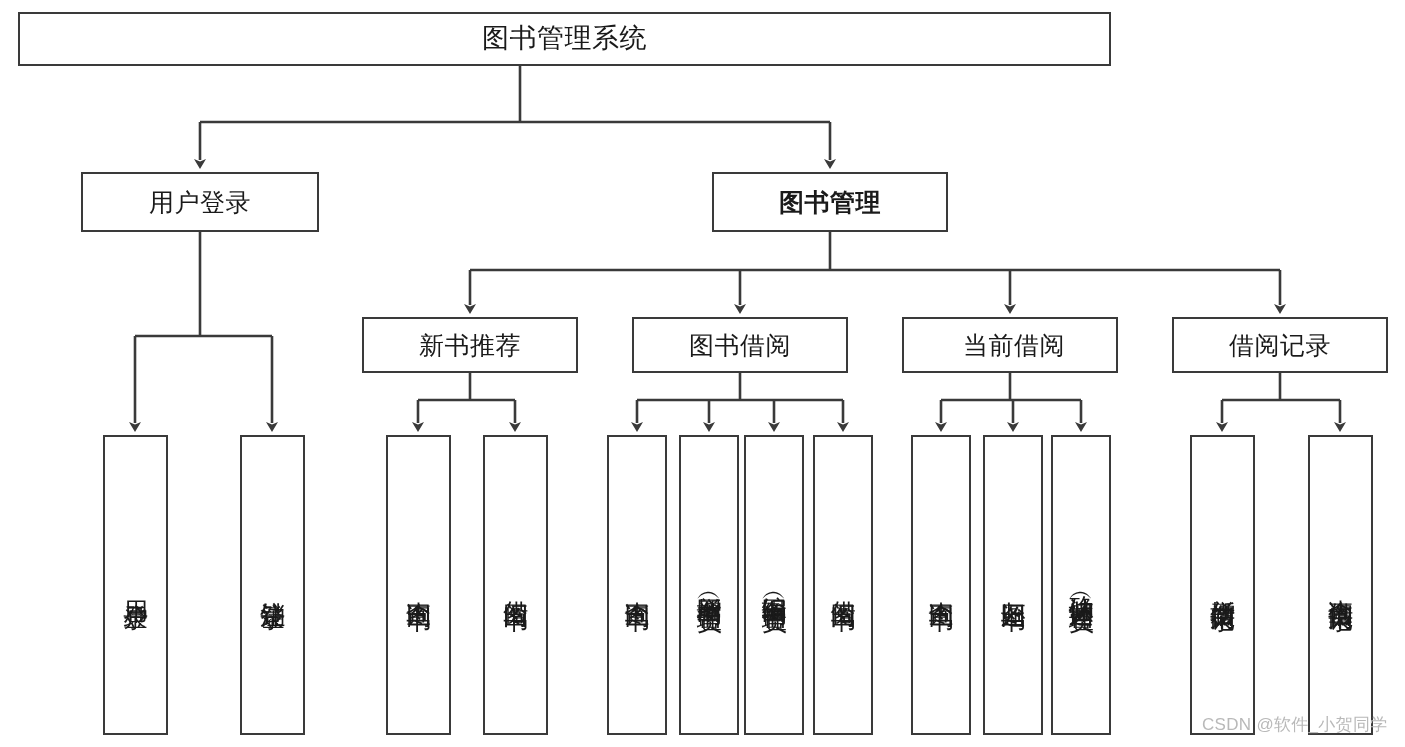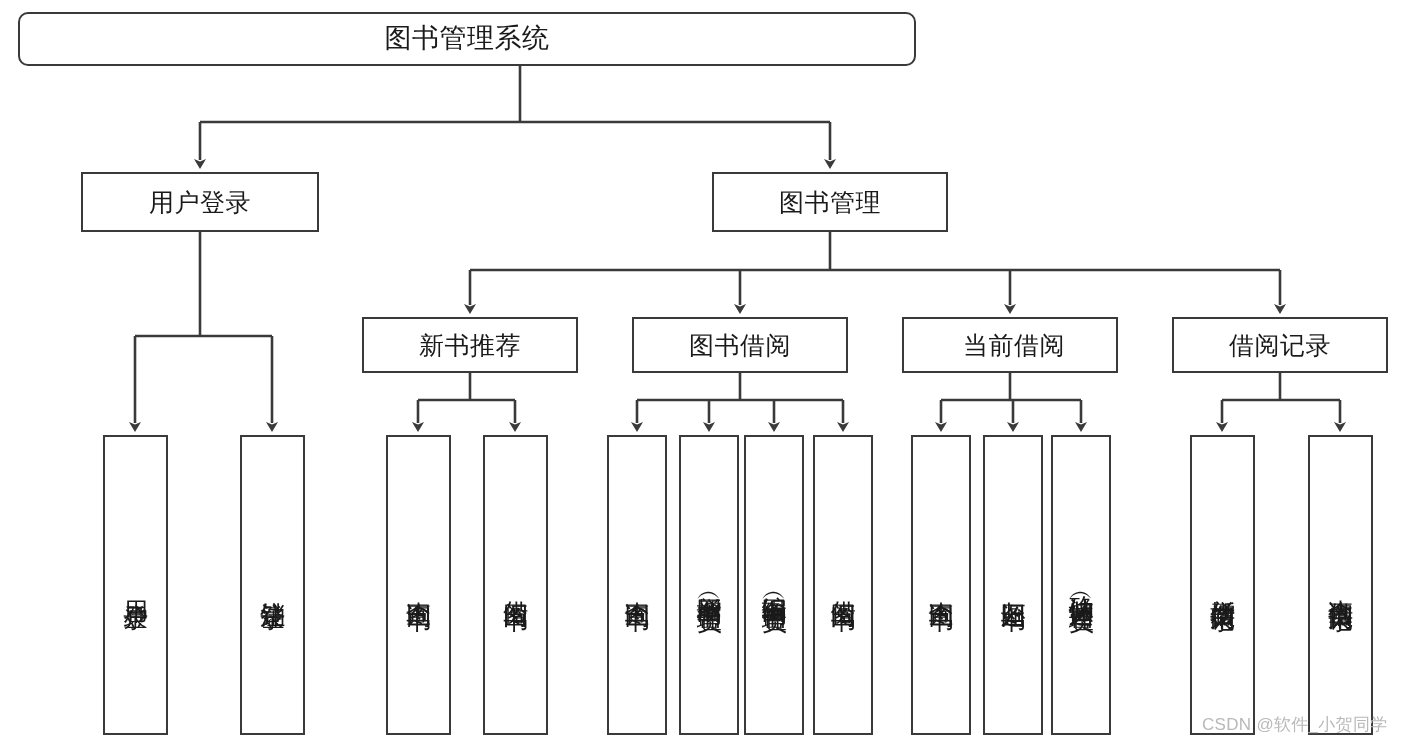--- a/index.html
+++ b/index.html
@@ -114,28 +114,28 @@
       <path d="M1013,400 L1013,423" marker-end="url(#arrow)"></path>
       <path d="M1081,400 L1081,423" marker-end="url(#arrow)"></path>
 
       <path d="M1280,373 L1280,400"></path>
       <path d="M1222,400 L1340,400"></path>
       <path d="M1222,400 L1222,423" marker-end="url(#arrow)"></path>
       <path d="M1340,400 L1340,423" marker-end="url(#arrow)"></path>
     </g>
   </svg>
 
-  <div class="node-box" id="node-root" style="left: 18px; top: 12px; width: 898px; height: 54px; border-radius: 10px;">
+  <div class="node-box" id="node-root" style="left: 18px; top: 12px; width: 1093px; height: 54px;">
     <span class="node-label-h root-label">图书管理系统</span>
   </div>
 
   <div class="node-box" id="node-l2-0" style="left: 81px; top: 172px; width: 238px; height: 60px;">
     <span class="node-label-h">用户登录</span>
   </div>
-  <div class="node-box" id="node-l2-1" style="left: 712px; top: 172px; width: 236px; height: 60px;">
+  <div class="node-box" id="node-l2-1" style="left: 712px; top: 172px; width: 236px; height: 60px; font-weight: bold;">
     <span class="node-label-h">图书管理</span>
   </div>
 
   <div class="node-box" id="node-l3-0" style="left: 362px; top: 317px; width: 216px; height: 56px;">
     <span class="node-label-h">新书推荐</span>
   </div>
   <div class="node-box" id="node-l3-1" style="left: 632px; top: 317px; width: 216px; height: 56px;">
     <span class="node-label-h">图书借阅</span>
   </div>
   <div class="node-box" id="node-l3-2" style="left: 902px; top: 317px; width: 216px; height: 56px; padding-left: 8px;">

